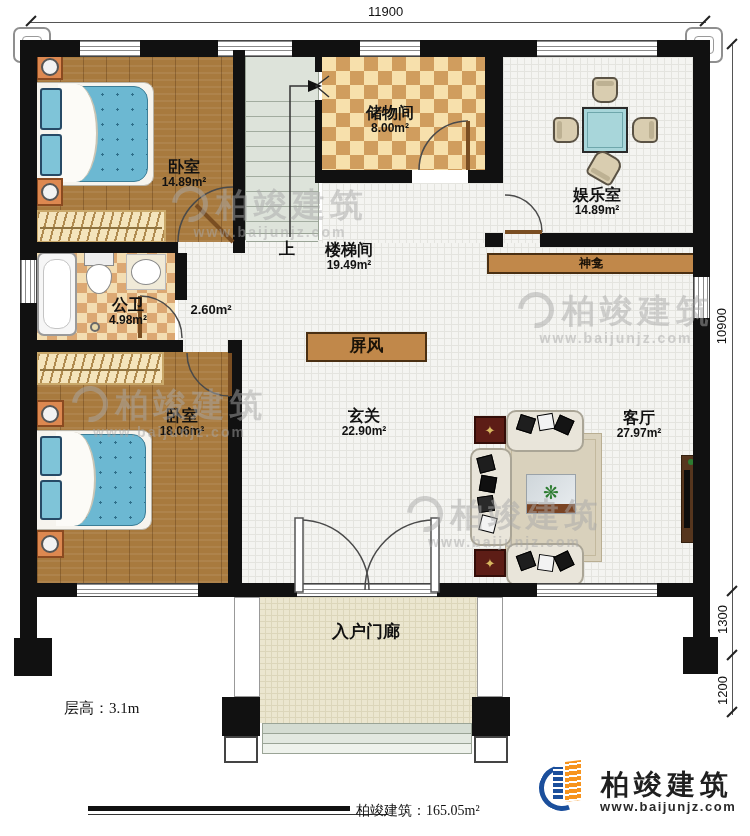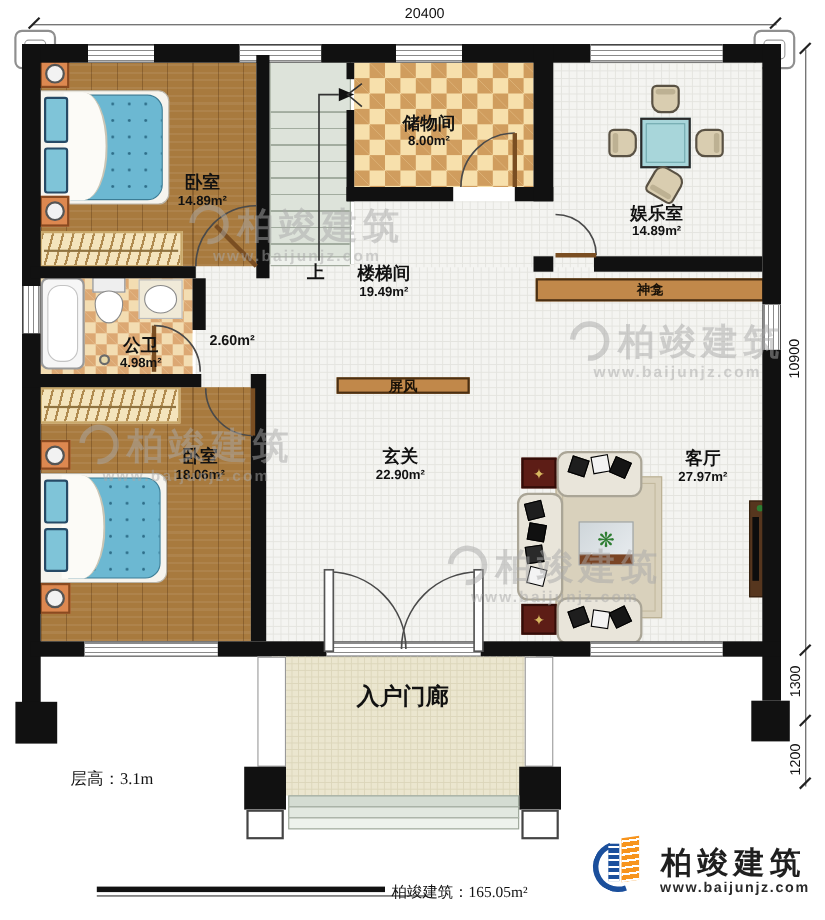--- a/index.html
+++ b/index.html
@@ -21,21 +21,21 @@
   .chk1{position:absolute;background-color:#f3ddb2;
         background-image:linear-gradient(45deg,#dca873 25%,transparent 25%,transparent 75%,#dca873 75%),
         linear-gradient(45deg,#dca873 25%,transparent 25%,transparent 75%,#dca873 75%);
         background-size:20px 20px;background-position:0 0,10px 10px}
   .chk2{position:absolute;background-color:#f7e0ac;
         background-image:linear-gradient(45deg,#d09d5e 25%,transparent 25%,transparent 75%,#d09d5e 75%),
         linear-gradient(45deg,#d09d5e 25%,transparent 25%,transparent 75%,#d09d5e 75%);
         background-size:28px 28px;background-position:0 0,14px 14px}
   .stairsbox{position:absolute;background:#dde3da;border-left:1px solid #9aa496;border-right:1px solid #9aa496}
   .treads{position:absolute;background-image:repeating-linear-gradient(180deg,#a2ac9f 0 1.5px,transparent 1.5px 15px)}
-  .bar{position:absolute;background:#c1884a;border:2px solid #4a2f12;display:flex;align-items:center;justify-content:center;
+  .bar{position:absolute;background:#c1884a;border:2px solid #4a2f12;display:flex;align-items:flex-start;justify-content:center;
        font-size:12px;font-weight:bold;color:#1a1208;box-sizing:border-box}
   .rlabel{position:absolute;transform:translateX(-50%);text-align:center;color:#111;white-space:nowrap;line-height:1.15}
   .rlabel .nm{display:block;font-size:16px;font-weight:bold}
   .rlabel .ar{display:block;font-size:12px;font-weight:bold}
   .dim{position:absolute;color:#111;font-size:13px;font-family:"Liberation Sans",sans-serif}
   .dim.v{writing-mode:vertical-rl;transform:rotate(180deg)}
   .dimline{position:absolute;background:#555}
   .tick{position:absolute;width:14px;height:2px;background:#222;transform:rotate(-45deg)}
   .corner{position:absolute;width:38px;height:36px;border:2px solid #8f8f8f;border-radius:7px;background:#fff;box-sizing:border-box}
   .corner i{position:absolute;left:7px;top:7px;right:7px;bottom:7px;border:1px solid #9a9a9a;border-radius:4px}
@@ -70,21 +70,21 @@
   svg{position:absolute;left:0;top:0;pointer-events:none}
 </style>
 </head>
 <body>
 
 <div class="plan">
 
   <div class="dimline" style="left:30px;top:22px;width:676px;height:1px"></div>
   <div class="tick" style="left:24px;top:20px"></div>
   <div class="tick" style="left:698px;top:20px"></div>
-  <div class="dim" style="left:368px;top:4px">20400</div>
+  <div class="dim" style="left:368px;top:4px">11900</div>
 
   <div class="dimline" style="left:732px;top:45px;width:1px;height:670px"></div>
   <div class="tick" style="left:725px;top:43px"></div>
   <div class="tick" style="left:725px;top:590px"></div>
   <div class="tick" style="left:725px;top:654px"></div>
   <div class="tick" style="left:725px;top:711px"></div>
   <div class="dim v" style="left:714px;top:308px">10900</div>
   <div class="dim v" style="left:715px;top:605px">1300</div>
   <div class="dim v" style="left:715px;top:676px">1200</div>
 
@@ -188,21 +188,21 @@
     <div style="position:absolute;left:50%;top:46%;transform:translate(-50%,-50%);color:#2e7d32;font-size:19px;line-height:1">❋</div>
   </div>
   <div style="position:absolute;left:681px;top:455px;width:16px;height:88px;background:#56361e;border:1px solid #34200f;box-sizing:border-box">
     <div style="position:absolute;left:2px;top:14px;width:6px;height:58px;background:#0d0d0d"></div>
     <div style="position:absolute;left:6px;top:3px;width:6px;height:6px;background:#2e7d32;border-radius:50%"></div>
   </div>
 
   <div class="bar" style="left:487px;top:253px;width:208px;height:21px">
       <span>神龛</span>
     </div>
-  <div class="bar" style="left:306px;top:343px;width:121px;height:15px;font-size:13px">
+  <div class="bar" style="left:306px;top:332px;width:121px;height:30px;font-size:17px">
       <span>屏风</span>
     </div>
 
   <div class="wall" style="left:28px;top:40px;width:52px;height:17px"></div>
   <div class="win-h" style="left:80px;top:40px;width:60px;height:15px"></div>
   <div class="wall" style="left:140px;top:40px;width:78px;height:17px"></div>
   <div class="win-h" style="left:218px;top:40px;width:74px;height:15px"></div>
   <div class="wall" style="left:292px;top:40px;width:68px;height:17px"></div>
   <div class="win-h" style="left:360px;top:40px;width:60px;height:15px"></div>
   <div class="wall" style="left:420px;top:40px;width:117px;height:17px"></div>
@@ -291,41 +291,41 @@
     <span class="nm">娱乐室</span>
     <span class="ar">14.89m²</span>
   </div>
   <div class="rlabel" style="left:349px;top:241px">
     <span class="nm">楼梯间</span>
     <span class="ar">19.49m²</span>
   </div>
   <div class="rlabel" style="left:287px;top:240px">
     <span class="nm">上</span>
   </div>
-  <div class="rlabel" style="left:128px;top:306px">
+  <div class="rlabel" style="left:128px;top:296px">
     <span class="nm">公卫</span>
     <span class="ar">4.98m²</span>
   </div>
   <div class="rlabel" style="left:211px;top:303px">
     <span class="ar" style="font-size:13px">2.60m²</span>
   </div>
   <div class="rlabel" style="left:182px;top:407px">
     <span class="nm">卧室</span>
     <span class="ar">18.06m²</span>
   </div>
   <div class="rlabel" style="left:364px;top:407px">
     <span class="nm">玄关</span>
     <span class="ar">22.90m²</span>
   </div>
   <div class="rlabel" style="left:639px;top:409px">
     <span class="nm">客厅</span>
     <span class="ar">27.97m²</span>
   </div>
   <div class="rlabel" style="left:366px;top:622px">
-    <span class="nm" style="font-size:21px">入户门廊</span>
+    <span class="nm" style="font-size:17px">入户门廊</span>
   </div>
 
   <div class="wm" style="left:140px;top:186px;width:260px">
     <div class="row">
         <span class="lg"></span>
         <span class="t">柏竣建筑</span>
       </div>
     <span class="u">www.baijunjz.com</span>
   </div>
   <div class="wm" style="left:486px;top:292px;width:260px">

